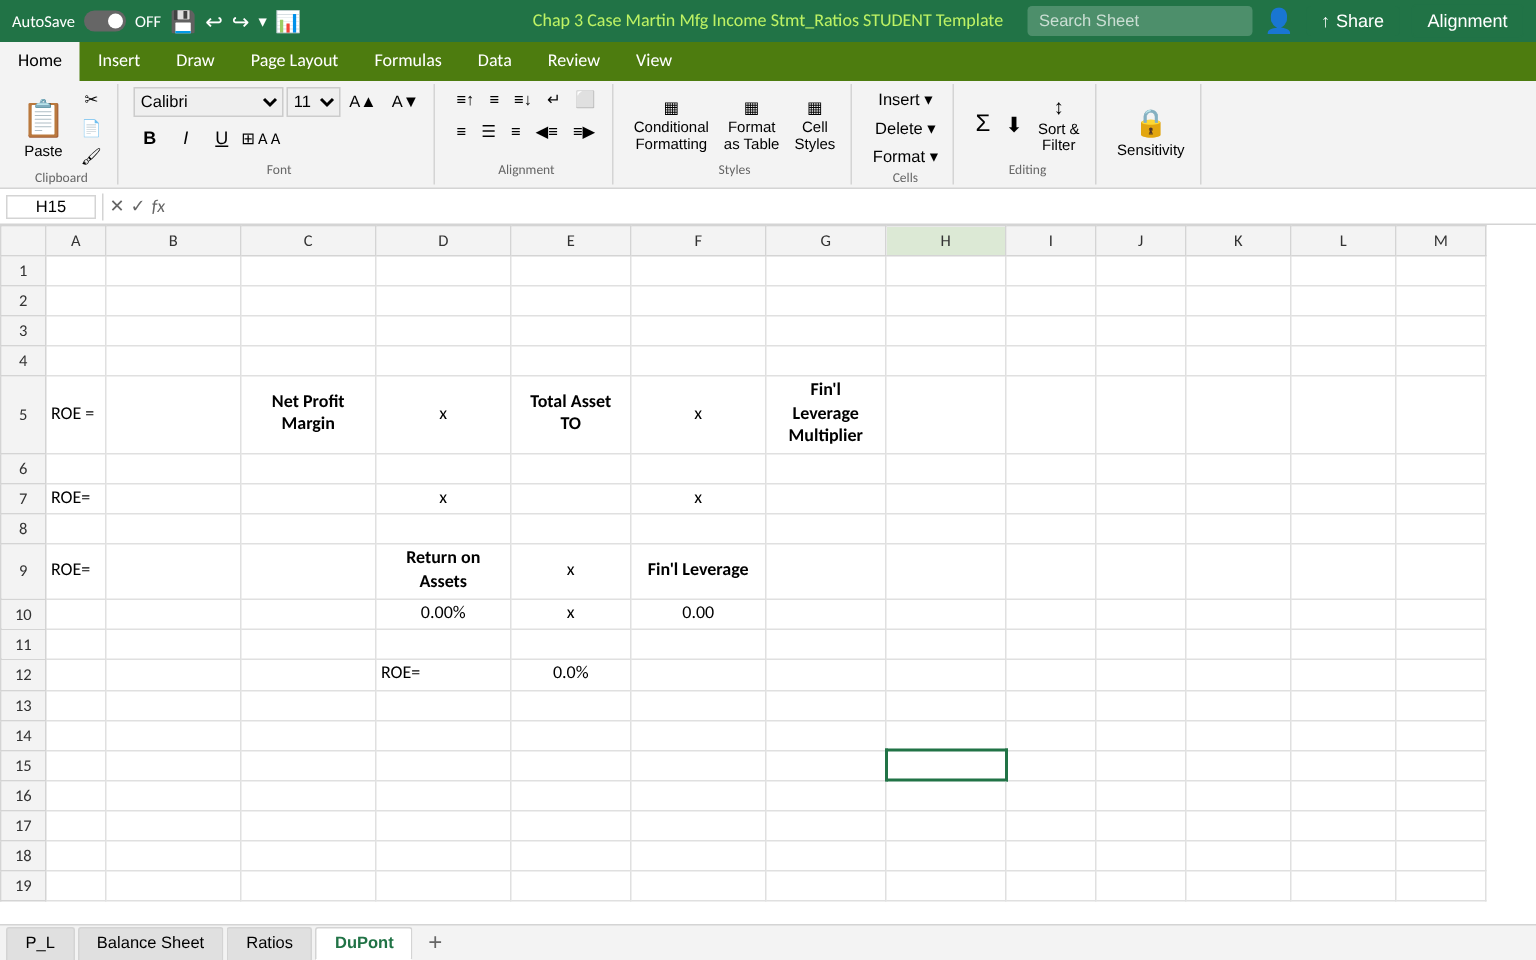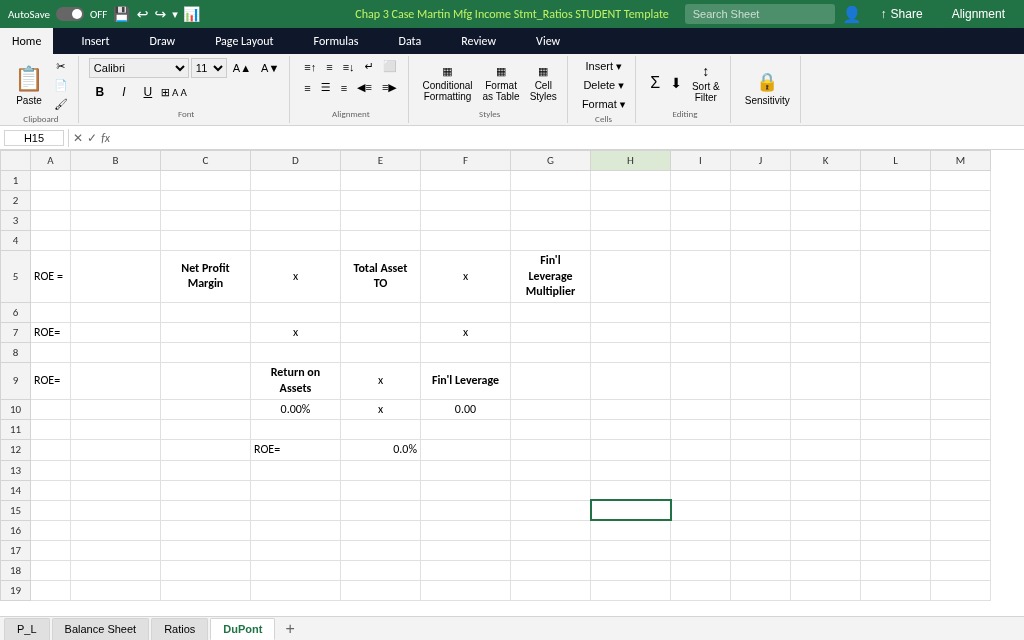--- a/index.html
+++ b/index.html
@@ -41,23 +41,22 @@
       border-radius: 3px;
       color: white;
       padding: 2px 8px;
       font-size: 11px;
       width: 150px;
       height: 20px;
     }
     #title-bar .search-box::placeholder { color: rgba(255,255,255,0.7); }
     #ribbon-tabs {
       display: flex;
-      background: #0f172a;
+      background: #4d7c0f;
       height: 26px;
-      gap: 16px;
     }
     .ribbon-tab {
       padding: 4px 12px;
       color: white;
       font-size: 12px;
       cursor: pointer;
       display: flex;
       align-items: center;
     }
     .ribbon-tab.active {
@@ -687,21 +686,21 @@
             <td class="cell" style="width: 70px; height: 20px;"></td>
             <td class="cell" style="width: 70px; height: 20px;"></td>
             <td class="cell" style="width: 60px; height: 20px;"></td>
           </tr>
           <tr>
             <th class="row-header" style="height: 20px;">12</th>
             <td class="cell" style="width: 40px; height: 20px;"></td>
             <td class="cell" style="width: 90px; height: 20px;"></td>
             <td class="cell" style="width: 90px; height: 20px;"></td>
             <td class="cell" style="width: 90px; height: 20px; text-align: left; vertical-align: middle; line-height: 1.3; padding-top: 2px; padding-bottom: 2px;">ROE=</td>
-            <td class="cell" style="width: 80px; height: 20px; text-align: right; vertical-align: middle; line-height: 1.3; padding-top: 2px; padding-bottom: 2px;">0.0%</td>
+            <td class="cell" style="width: 80px; height: 20px; text-align: center; vertical-align: middle; line-height: 1.3; padding-top: 2px; padding-bottom: 2px;">0.0%</td>
             <td class="cell" style="width: 90px; height: 20px;"></td>
             <td class="cell" style="width: 80px; height: 20px;"></td>
             <td class="cell" style="width: 80px; height: 20px;"></td>
             <td class="cell" style="width: 60px; height: 20px;"></td>
             <td class="cell" style="width: 60px; height: 20px;"></td>
             <td class="cell" style="width: 70px; height: 20px;"></td>
             <td class="cell" style="width: 70px; height: 20px;"></td>
             <td class="cell" style="width: 60px; height: 20px;"></td>
           </tr>
           <tr>

